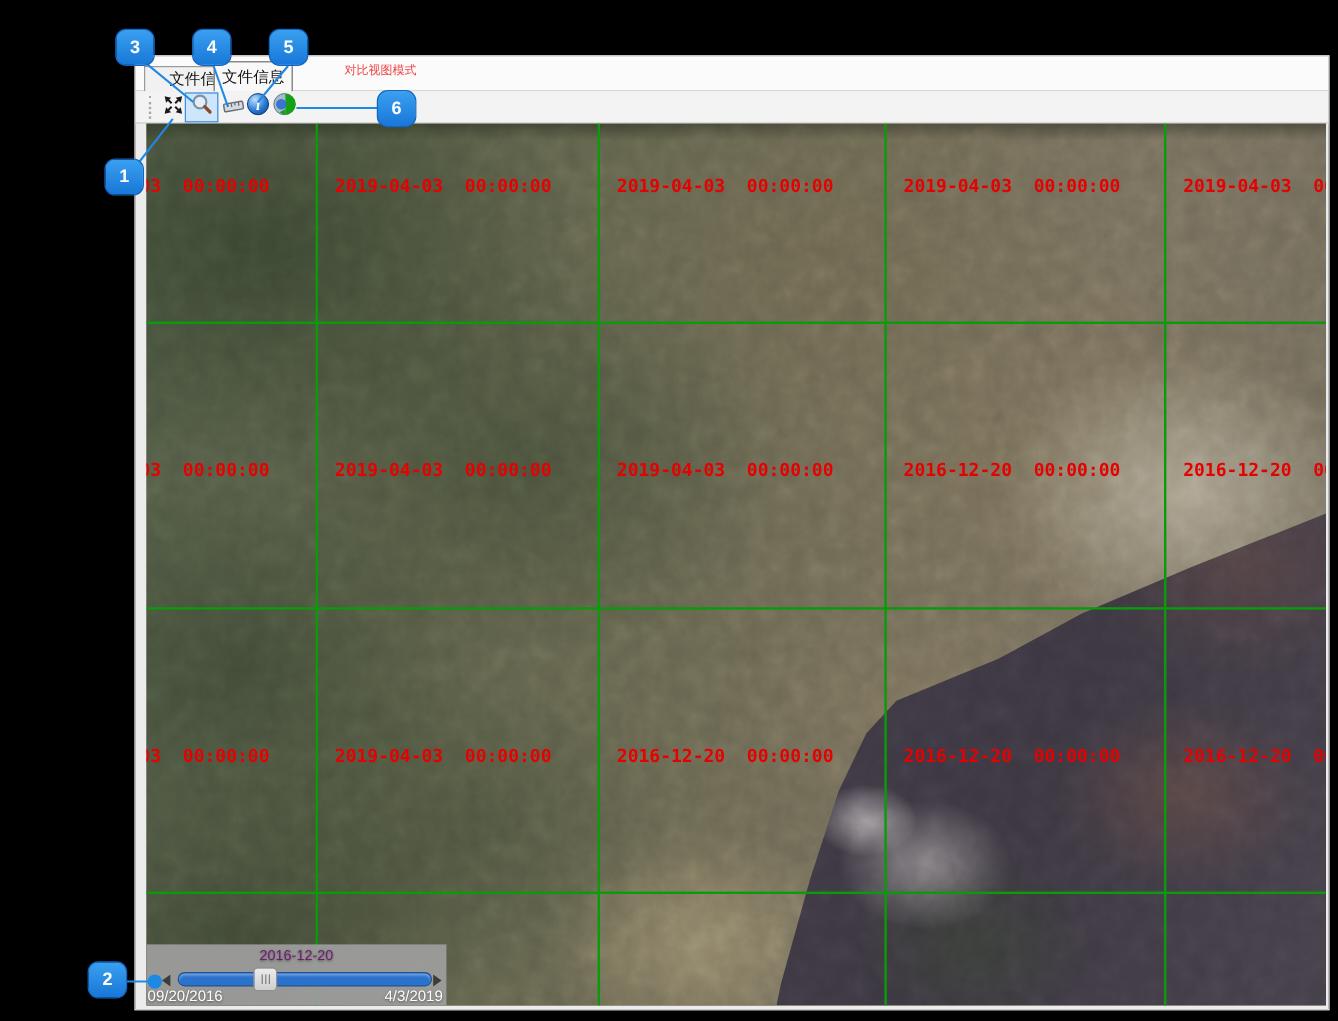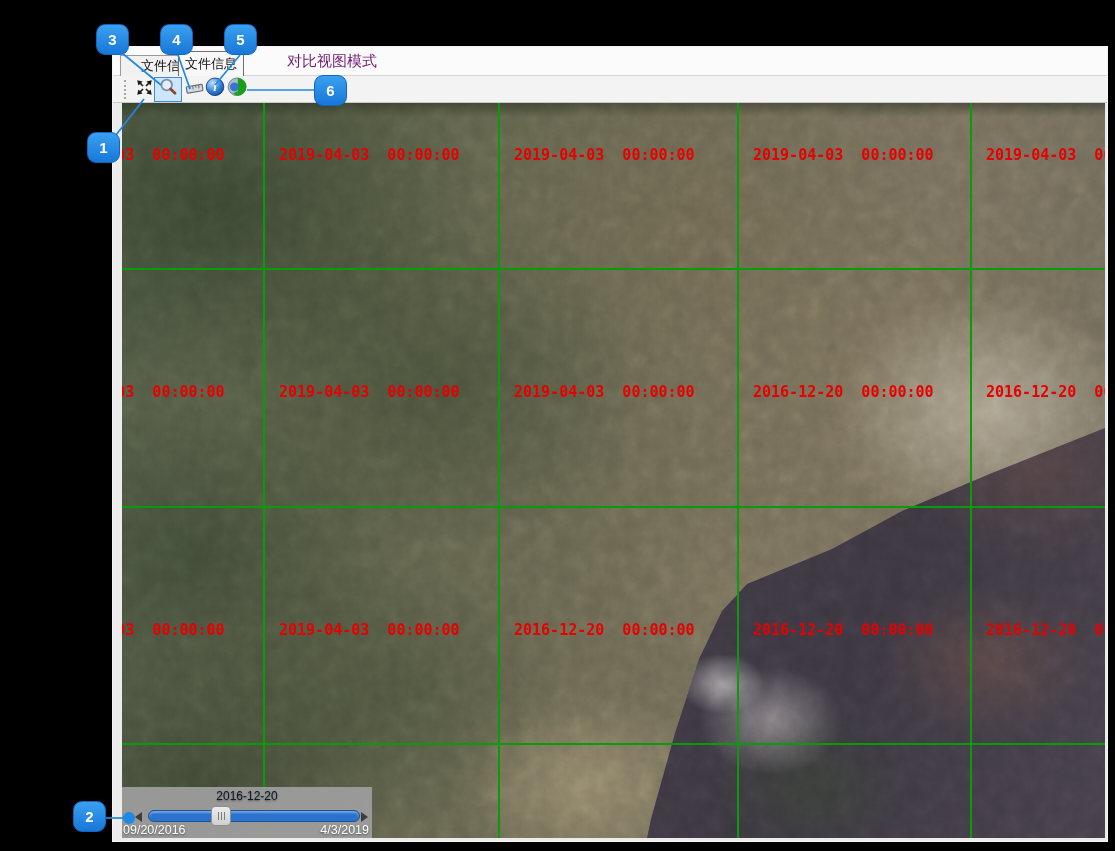--- a/index.html
+++ b/index.html
@@ -11,21 +11,21 @@
             background:#ececec; outline:1px solid #f5f5f5; }
 
   
   .tabstrip { position:absolute; left:0; top:0; width:100%; height:29px;
               background:#fbfbfb; border-bottom:1px solid #d6d6d6; }
   .tab { position:absolute; text-align:center; font-size:13px; color:#111;
          background:#f1f1f1; border:1px solid #9a9a9a; border-bottom:none; cursor:default; }
   .tab-file { left:7px; top:8px; width:66px; height:21px; line-height:20px;padding-left:15px; }
   .tab-data { left:65px; top:4px; width:66px; height:25px; line-height:24px;
               background:#f8f8f8; border-color:#6f6f6f; z-index:2; }
-  .mode-label { position:absolute; left:174px; top:5px; font-size:15px; color:#701a75; }
+  .mode-label { position:absolute; left:174px; top:5px; font-size:10px; color:#ef4444; }
 
   
   .toolbar { position:absolute; left:0; top:29px; width:100%; height:27px;
              background:#f3f3f3; border-bottom:1px solid #c9c9c9; }
   .grip { position:absolute; left:11px; top:4px; width:0; height:19px;
           border-left:2px dotted #a8a8a8; }
   .tbtn { position:absolute; display:flex; align-items:center; justify-content:center;
           background:transparent; border:1px solid transparent; }
   .tbtn.selected { background:var(--sel-bg,#cde6fb); border-color:var(--sel-border,#3d8de0); }
   .btn-fit     { left:19px; top:2px;  width:24px; height:23px; }
@@ -69,21 +69,21 @@
   .gv { top:0; width:2px; height:735px; }
   .gh { left:0; height:2px; width:983px; }
   .tile-label { position:absolute; font-family:"DejaVu Sans Mono", monospace;
                 font-size:15px; font-weight:bold; letter-spacing:0;
                 color:var(--ts,#e60000); white-space:pre; }
 
   
   .timeline { position:absolute; left:0; top:684px; width:250px; height:51px;
               background:rgba(158,158,158,.93); }
   .tl-title { position:absolute; left:0; top:2px; width:100%; text-align:center;
-              font-size:12px; color:#0f172a; text-shadow:0 1px 2px rgba(70,70,70,.9); }
+              font-size:12px; color:#701a75; text-shadow:0 1px 2px rgba(70,70,70,.9); }
   .tl-arrow { position:absolute; width:0; height:0; top:25px; }
   .tl-arrow.left  { left:13px; border-top:5px solid transparent; border-bottom:5px solid transparent;
                     border-right:7px solid #3c3c3c; }
   .tl-arrow.right { left:239px; border-top:5px solid transparent; border-bottom:5px solid transparent;
                     border-left:7px solid #3c3c3c; }
   .tl-track { position:absolute; left:26px; top:23px; width:212px; height:12px;
               border-radius:6px; background:#2a72cc; border:1px solid #1b5396;
               box-shadow:inset 0 2px 2px rgba(255,255,255,.35); }
   .tl-thumb { position:absolute; left:62px; top:-5px; width:20px; height:20px;
               background:linear-gradient(180deg,#ececec,#cfcfcf); border:1px solid #8f8f8f;

